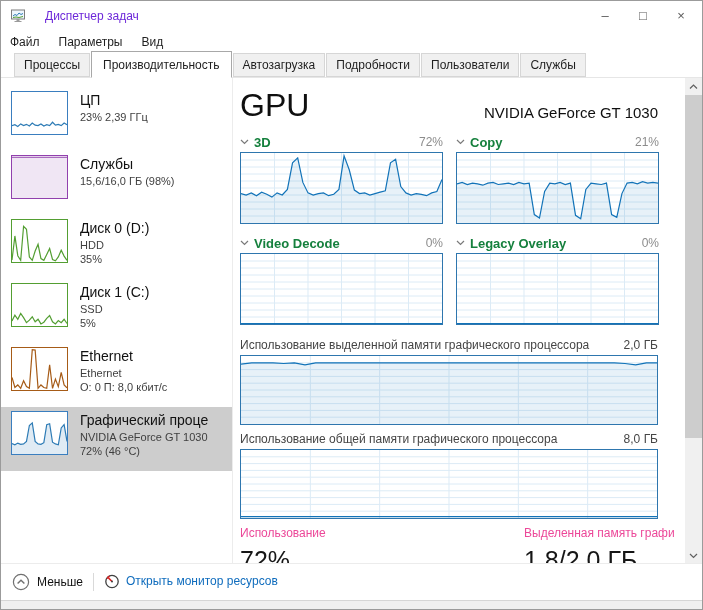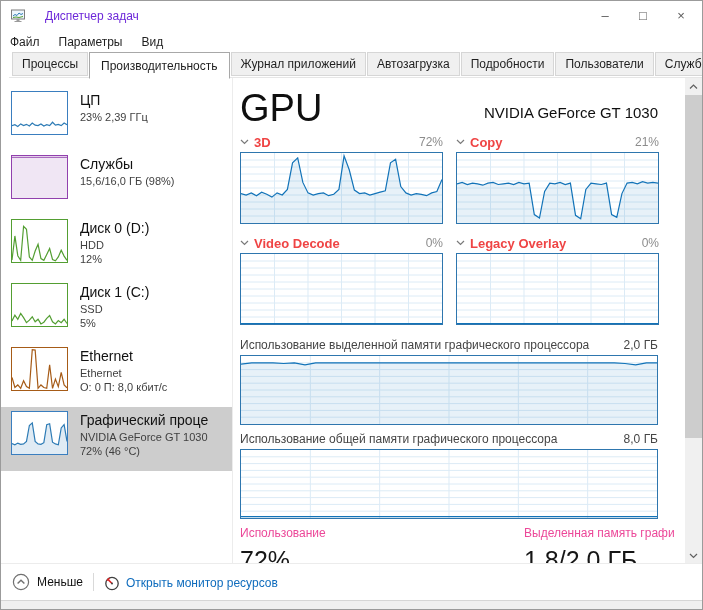--- a/index.html
+++ b/index.html
@@ -7,60 +7,60 @@
     border:1px solid #9b9b9b;background:#fff;overflow:hidden;
     font-family:"Liberation Sans",sans-serif;-webkit-font-smoothing:antialiased;}
   
   .titlebar{position:absolute;top:0;left:0;right:0;height:30px;display:flex;align-items:center;padding-left:9px;}
   .title{margin-left:19px;font-size:12px;color:#6d28d9;}
   .win-controls{position:absolute;right:2px;top:0;display:flex;}
   .win-btn{width:38px;height:28px;display:flex;align-items:center;justify-content:center;font-size:13px;color:#5a5a5a;cursor:default;}
   
   .menubar{position:absolute;top:30px;left:0;right:0;height:21px;display:flex;gap:19px;align-items:center;padding-left:9px;font-size:12px;color:#1f1f1f;}
   
-  .tabs{position:absolute;top:51px;left:8px;right:0;height:26px;display:flex;align-items:flex-start;padding-left:3px;border-bottom:1px solid #e6e6e6;box-sizing:border-box;}
+  .tabs{position:absolute;top:51px;left:0;right:0;height:26px;display:flex;align-items:center;padding-left:13px;border-bottom:1px solid #e6e6e6;box-sizing:border-box;}
   .tab{font-size:12px;color:#1f1f1f;background:#f0f0f0;border:1px solid #d6d6d6;padding:4px 9px;margin-right:1px;white-space:nowrap;}
   .tab.active{background:#fff;border-color:#a8a8a8;border-bottom-color:#fff;padding:6px 11px 5px;position:relative;z-index:2;}
   
   .sidebar{position:absolute;top:77px;left:0;width:231px;bottom:45px;padding-top:9px;box-sizing:border-box;overflow:hidden;}
   .side-item{height:64px;display:flex;padding:4px 0 0 10px;box-sizing:border-box;}
   .side-item.selected{background:#cdcdcd;}
   .thumb{width:57px;height:44px;background:#fff;box-sizing:border-box;flex:none;border:1px solid #888;}
   .side-text{margin-left:12px;overflow:hidden;white-space:nowrap;}
   .side-title{font-size:14px;color:#111;margin:1px 0 2px;}
   .side-sub{font-size:11px;color:#3f3f3f;line-height:14px;}
   .side-sub:empty{display:none;}
   .v-divider{position:absolute;left:231px;top:77px;bottom:45px;width:1px;background:#ececec;}
   
   .main{position:absolute;top:77px;left:238px;width:436px;bottom:45px;overflow:hidden;}
-  .gpu-title{position:absolute;top:9px;left:1px;font-size:38px;color:#0f0f0f;}
+  .gpu-title{position:absolute;top:9px;left:1px;font-size:32px;color:#0f0f0f;}
   .device{position:absolute;top:26px;right:17px;font-size:15px;color:#0f0f0f;}
   .chart-block{position:absolute;width:203px;}
   #cb0{top:54px;left:1px;} #cb1{top:54px;left:217px;}
   #cb2{top:155px;left:1px;} #cb3{top:155px;left:217px;}
   .cb-head{display:flex;justify-content:space-between;align-items:center;height:20px;}
-  .cb-title{display:flex;align-items:center;gap:5px;font-size:13px;font-weight:600;color:#ef4444;}
+  .cb-title{display:flex;align-items:center;gap:5px;font-size:13px;font-weight:600;color:#15803d;}
   .cb-value{font-size:12px;color:#8c8c8c;}
   .cb-chart{height:72px;box-sizing:border-box;background:#fff;}
   .mem-label{position:absolute;left:1px;width:418px;display:flex;justify-content:space-between;font-size:12px;color:#454545;white-space:nowrap;overflow:hidden;}
   #ml0{top:260px;} #ml1{top:354px;}
   .mem-chart{position:absolute;left:1px;width:418px;height:70px;box-sizing:border-box;background:#fff;}
   #mc0{top:277px;} #mc1{top:371px;}
   .stat{position:absolute;}
   #st0{top:448px;left:1px;} #st1{top:448px;left:285px;width:220px;}
   .stat-label{font-size:12px;color:#ec4899;white-space:nowrap;}
   .stat-value{font-size:25px;color:#161616;margin-top:6px;white-space:nowrap;}
   
   .scrollbar{position:absolute;top:77px;right:0;width:17px;bottom:45px;background:#f0f0f0;}
   .scroll-btn{position:absolute;left:0;width:17px;height:17px;display:flex;align-items:center;justify-content:center;}
   .scroll-btn.up{top:0;} .scroll-btn.down{bottom:0;}
   .scroll-thumb{position:absolute;top:17px;left:0;width:17px;height:343px;background:#cdcdcd;}
   
   .footer{position:absolute;left:0;right:0;bottom:0;height:45px;border-top:1px solid #ececec;background:#fff;}
-  .footer-row{display:flex;align-items:flex-end;padding:9px 0 0 11px;}
+  .footer-row{display:flex;align-items:flex-start;padding:9px 0 0 11px;}
   .less-wrap{display:flex;align-items:center;gap:7px;}
   .less-label{font-size:12px;color:#111;}
   .f-sep{width:1px;height:18px;background:#d9d9d9;margin:0 10px;}
   .link-wrap{display:flex;align-items:center;gap:6px;}
   .link{font-size:12px;color:#0f6cbd;}
   .bottom-strip{position:absolute;left:0;right:0;bottom:0;height:8px;background:#f0f0f0;border-top:1px solid #d6d6d6;}
   svg{display:block;}
 </style>
 </head>
 <body>
@@ -87,21 +87,20 @@
 
   <div class="menubar">
     <span>Файл</span>
     <span>Параметры</span>
     <span>Вид</span>
   </div>
 
   <div class="tabs">
     <div class="tab">Процессы</div>
     <div class="tab active">Производительность</div>
-    <div class="tab">Журнал приложений</div>
     <div class="tab">Автозагрузка</div>
     <div class="tab">Подробности</div>
     <div class="tab">Пользователи</div>
     <div class="tab">Службы</div>
   </div>
 
   <div class="sidebar">
     <div class="side-item">
       <div class="thumb" style="border: 1px solid rgb(58, 126, 191);">
           <svg viewBox="0 0 100 100" preserveAspectRatio="none" style="width:100%;height:100%;display:block">
@@ -129,21 +128,21 @@
     </div>
     <div class="side-item">
       <div class="thumb" style="border: 1px solid rgb(83, 158, 50);">
           <svg viewBox="0 0 100 100" preserveAspectRatio="none" style="width:100%;height:100%;display:block">
             <polyline points="0.00,95.00 5.26,38.00 10.53,85.00 15.79,96.00 21.05,15.00 26.32,22.00 31.58,88.00 36.84,96.00 42.11,74.00 47.37,58.00 52.63,92.00 57.89,96.00 63.16,82.00 68.42,68.00 73.68,94.00 78.95,97.00 84.21,88.00 89.47,72.00 94.74,86.00 100.00,96.00" fill="none" stroke="#539e32" stroke-width="1.2" vector-effect="non-scaling-stroke"></polyline>
           </svg>
         </div>
       <div class="side-text">
         <div class="side-title">Диск 0 (D:)</div>
         <div class="side-sub">HDD</div>
-        <div class="side-sub">12%</div>
+        <div class="side-sub">35%</div>
       </div>
     </div>
     <div class="side-item">
       <div class="thumb" style="border: 1px solid rgb(83, 158, 50);">
           <svg viewBox="0 0 100 100" preserveAspectRatio="none" style="width:100%;height:100%;display:block">
             <polyline points="0.00,88.00 5.26,74.00 10.53,84.00 15.79,70.00 21.05,80.00 26.32,92.00 31.58,86.00 36.84,78.00 42.11,90.00 47.37,84.00 52.63,95.00 57.89,91.00 63.16,82.00 68.42,75.00 73.68,90.00 78.95,95.00 84.21,87.00 89.47,92.00 94.74,84.00 100.00,94.00" fill="none" stroke="#539e32" stroke-width="1.2" vector-effect="non-scaling-stroke"></polyline>
           </svg>
         </div>
       <div class="side-text">
         <div class="side-title">Диск 1 (C:)</div>

